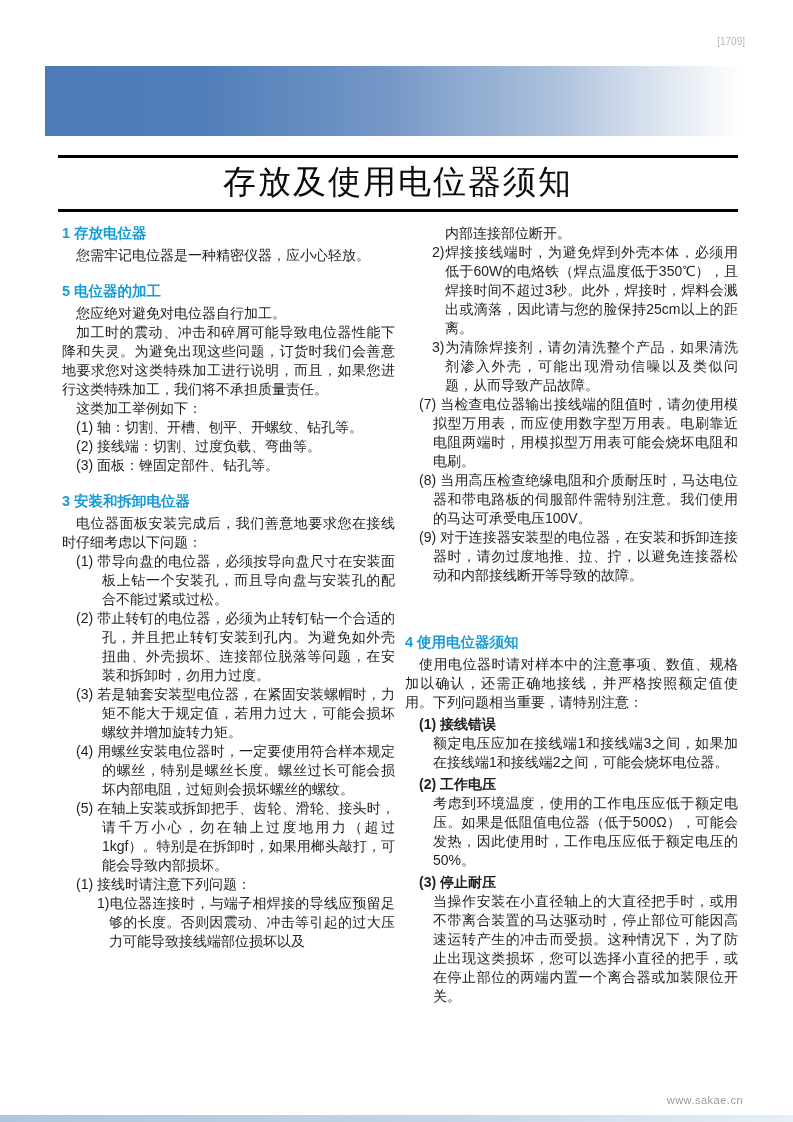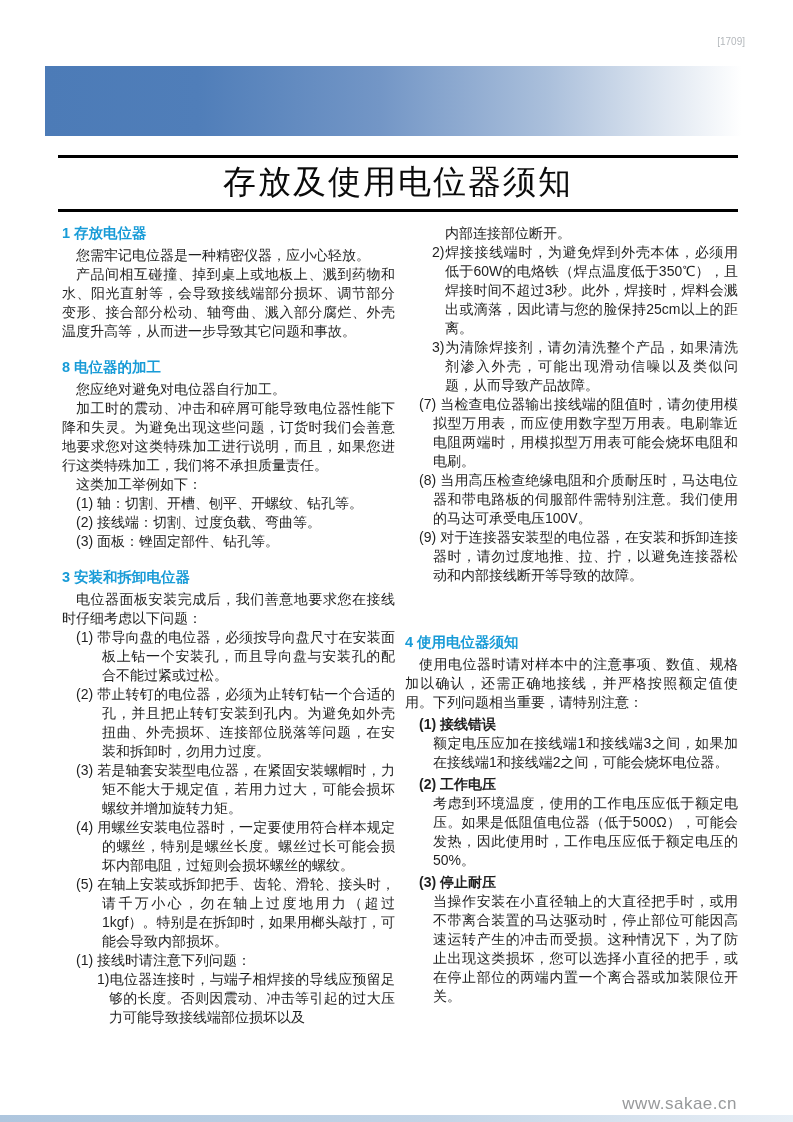--- a/index.html
+++ b/index.html
@@ -94,22 +94,22 @@
   .company .en {
     display: block;
     font-size: 8px;
     color: #a2abb2;
     letter-spacing: 0.4px;
     margin-top: 2px;
   }
   .site {
     position: absolute;
     top: 1094px;
-    right: 56px;
-    font-size: 17px;
+    right: 50px;
+    font-size: 11px;
     color: #97999b;
     letter-spacing: 0.5px;
     text-align: right;
   }
   .bottom-strip {
     position: absolute;
     left: 0;
     bottom: 0;
     width: 100%;
     height: 7px;
@@ -127,22 +127,21 @@
 
   <div class="title-block">
     <h1 class="doc-title">存放及使用电位器须知</h1>
   </div>
 
   <div class="columns">
 
     <div class="col">
       <div class="sec-heading first">1 存放电位器</div>
       <div class="para">您需牢记电位器是一种精密仪器，应小心轻放。</div>
-      <div class="para">产品间相互碰撞、掉到桌上或地板上、溅到药物和水、阳光直射等，会导致接线端部分损坏、调节部分变形、接合部分松动、轴弯曲、溅入部分腐烂、外壳温度升高等，从而进一步导致其它问题和事故。</div>
-      <div class="sec-heading">8 电位器的加工</div>
+      <div class="sec-heading">5 电位器的加工</div>
       <div class="para">您应绝对避免对电位器自行加工。</div>
       <div class="para">加工时的震动、冲击和碎屑可能导致电位器性能下降和失灵。为避免出现这些问题，订货时我们会善意地要求您对这类特殊加工进行说明，而且，如果您进行这类特殊加工，我们将不承担质量责任。</div>
       <div class="para">这类加工举例如下：</div>
       <div class="item">(1) 轴：切割、开槽、刨平、开螺纹、钻孔等。</div>
       <div class="item">(2) 接线端：切割、过度负载、弯曲等。</div>
       <div class="item">(3) 面板：锉固定部件、钻孔等。</div>
       <div class="sec-heading">3 安装和拆卸电位器</div>
       <div class="para">电位器面板安装完成后，我们善意地要求您在接线时仔细考虑以下问题：</div>
       <div class="item">(1) 带导向盘的电位器，必须按导向盘尺寸在安装面板上钻一个安装孔，而且导向盘与安装孔的配合不能过紧或过松。</div>
       <div class="item">(2) 带止转钉的电位器，必须为止转钉钻一个合适的孔，并且把止转钉安装到孔内。为避免如外壳扭曲、外壳损坏、连接部位脱落等问题，在安装和拆卸时，勿用力过度。</div>

